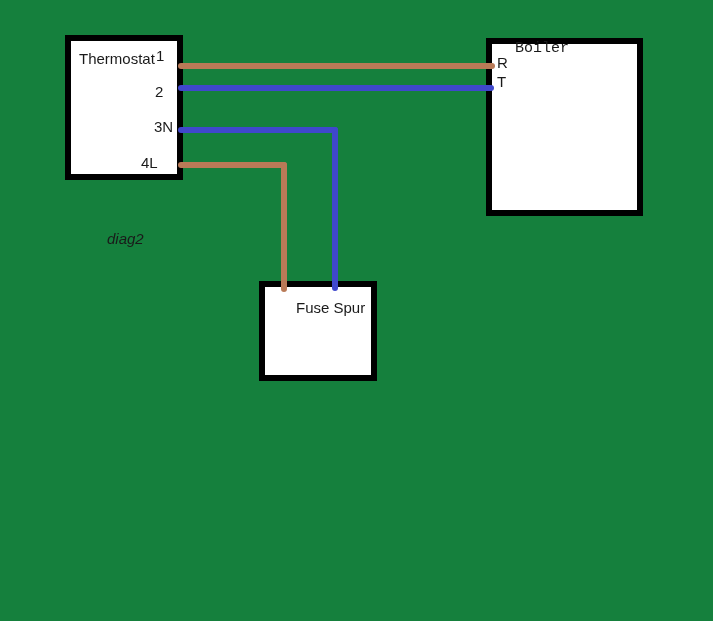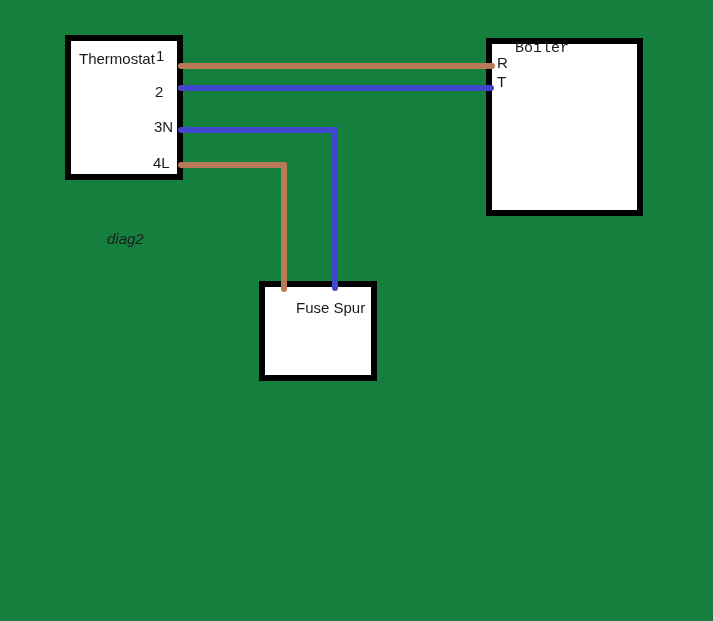--- a/index.html
+++ b/index.html
@@ -26,21 +26,21 @@
   .lbl {
     position: absolute;
     white-space: nowrap;
     line-height: 16px;
     z-index: 2;
   }
   .lbl-thermostat { left: 79px;  top: 51px;  }
   .lbl-t1         { left: 156px; top: 48px;  }
   .lbl-t2         { left: 155px; top: 84px;  }
   .lbl-t3n        { left: 154px; top: 119px; }
-  .lbl-t4l        { left: 153px; top: 155px; }
+  .lbl-t4l        { left: 141px; top: 155px; }
   .lbl-boiler     { left: 515px; top: 41px; font-family: Liberation Mono, monospace;  }
   .lbl-br         { left: 497px; top: 55px;  }
   .lbl-bt         { left: 497px; top: 74px;  }
   .lbl-fusespur   { left: 296px; top: 300px; }
   .lbl-caption    { left: 107px; top: 231px; font-style: italic; }
   .wire {
     position: absolute;
     border-radius: 3px;
     z-index: 3;
   }

